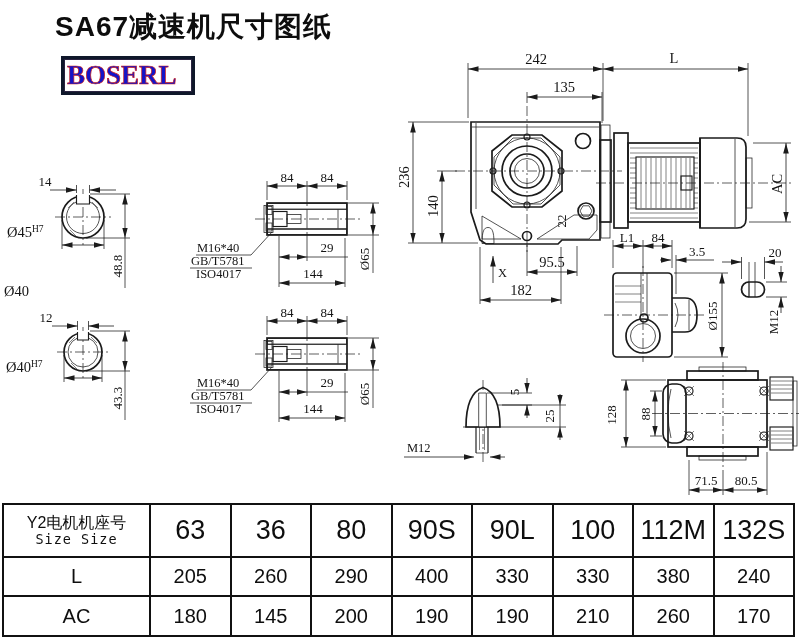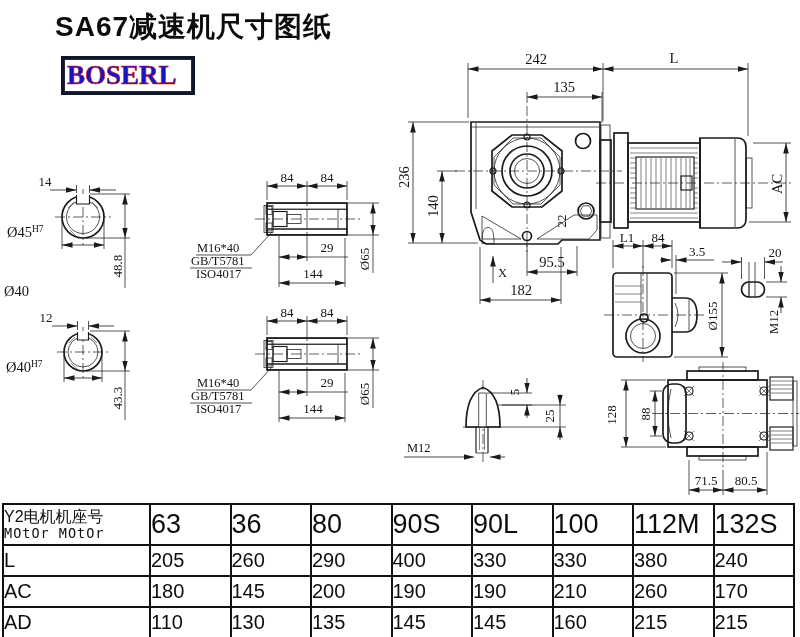--- a/index.html
+++ b/index.html
@@ -21,21 +21,21 @@
   .b{stroke:#1b1b1b;stroke-width:1.7;fill:none;stroke-linejoin:miter;}
   .m{stroke:#1b1b1b;stroke-width:1.15;fill:none;}
   .t{stroke:#1b1b1b;stroke-width:0.75;fill:none;}
   .h{stroke:#1b1b1b;stroke-width:0.55;fill:none;}
   .d{stroke:#1b1b1b;stroke-width:0.8;fill:none;}
   .cl{stroke:#1b1b1b;stroke-width:0.7;fill:none;stroke-dasharray:10 3 2 3;}
   .wf{fill:#ffffff;}
   
   #spec{position:absolute;left:2px;top:503px;width:793px;height:134px;
         border-collapse:collapse;table-layout:fixed;}
-  #spec td{border:2px solid #111;vertical-align:middle;
+  #spec td{border:2px solid #111;text-align:center;vertical-align:middle;
         font-size:20px;padding:0;color:#0e0e0e;}
   #spec td.hd{font-size:27px;}
   #spec .lblcell{font-size:20px;}
   #spec .cn{font-size:16px;line-height:1.15;}
   #spec .en{font-family:"DejaVu Sans Mono",monospace;font-size:13.5px;letter-spacing:1px;line-height:1.1;}
 </style>
 </head>
 <body>
 
 <div id="page">
@@ -498,21 +498,21 @@
         <text class="dim" x="746" y="485">80.5</text>
       </g>
     </g>
   </svg>
 
   <table id="spec">
     <tbody>
         <tr style="height:41px">
       <td style="width:145px">
         <div class="cn">Y2电机机座号</div>
-        <div class="en">MOtOr MOtOr</div>
+        <div class="en">Size Size</div>
       </td>
       <td class="hd">63</td>
       <td class="hd">36</td>
       <td class="hd">80</td>
       <td class="hd">90S</td>
       <td class="hd">90L</td>
       <td class="hd">100</td>
       <td class="hd">112M</td>
       <td class="hd">132S</td>
     </tr>
@@ -531,27 +531,16 @@
       <td class="lblcell">AC</td>
       <td>180</td>
       <td>145</td>
       <td>200</td>
       <td>190</td>
       <td>190</td>
       <td>210</td>
       <td>260</td>
       <td>170</td>
     </tr>
-    <tr style="height:31px">
-      <td class="lblcell">AD</td>
-      <td>110</td>
-      <td>130</td>
-      <td>135</td>
-      <td>145</td>
-      <td>145</td>
-      <td>160</td>
-      <td>215</td>
-      <td>215</td>
-    </tr>
   </tbody>
     </table>
 
 </div>
 
 </body></html>

